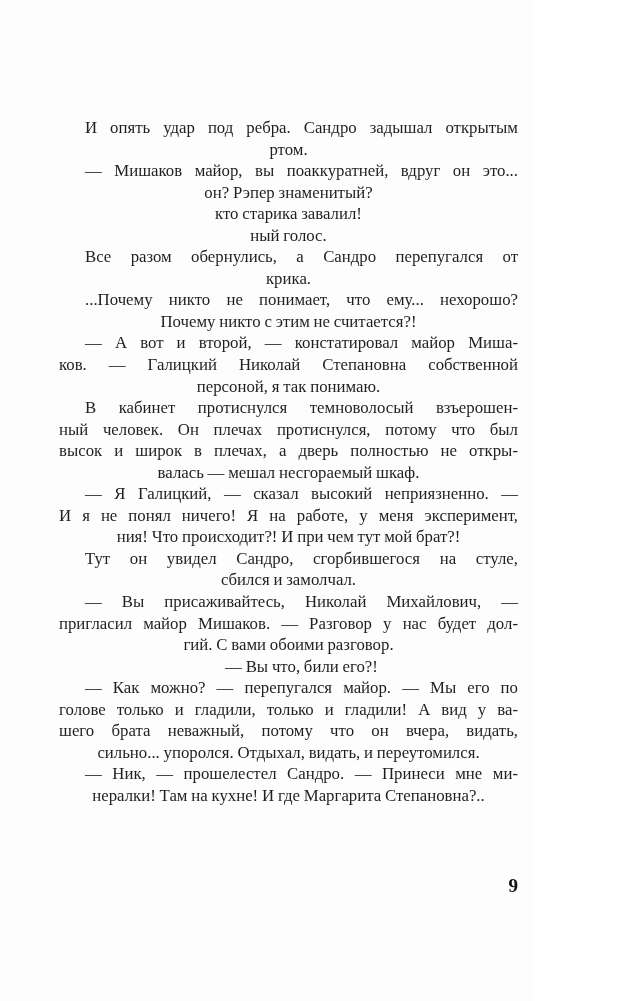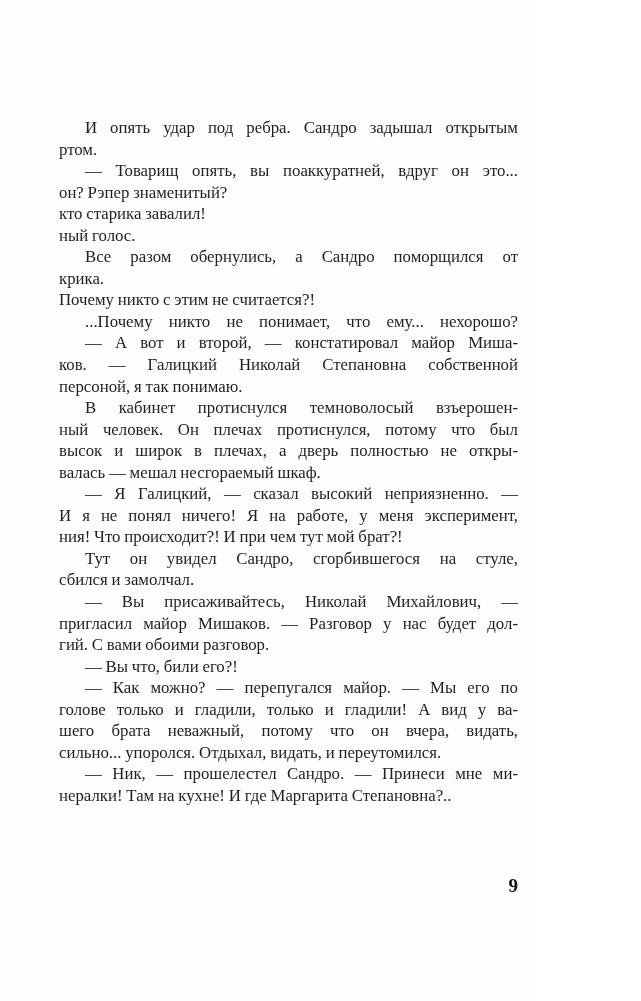--- a/index.html
+++ b/index.html
@@ -20,21 +20,21 @@
     left: 59px;
     top: 117px;
     width: 459px;
     font-size: 16.8px;
     line-height: 21.55px;
     color: #1f1f1f;
     word-spacing: -0.4px;
   }
   .paragraph { margin: 0; padding: 0; }
   .line {
-    text-align: left;
+    text-align: center;
   }
   .line.just {
     text-align: justify;
     text-align-last: justify;
   }
   .line.indent {
     padding-left: 26px;
   }
   .folio {
     position: absolute;
@@ -52,36 +52,36 @@
 </head>
 <body>
 
 <div class="page" style="background: rgb(253, 253, 253);">
   <div class="text-block" style="color: rgb(31, 31, 31);">
       <div class="paragraph">
         <div class="line indent just">И опять удар под ребра. Сандро задышал открытым</div>
         <div class="line">ртом.</div>
       </div>
       <div class="paragraph">
-        <div class="line indent just">— Товарищ опять, вы поаккуратней, вдруг он это...</div>
+        <div class="line indent just">— Мишаков майор, вы поаккуратней, вдруг он это...</div>
         <div class="line">он? Рэпер знаменитый?</div>
       </div>
       <div class="paragraph">
         <div class="line">кто старика завалил!</div>
       </div>
       <div class="paragraph">
         <div class="line">ный голос.</div>
       </div>
       <div class="paragraph">
-        <div class="line indent just">Все разом обернулись, а Сандро поморщился от</div>
+        <div class="line indent just">Все разом обернулись, а Сандро перепугался от</div>
         <div class="line">крика.</div>
       </div>
       <div class="paragraph">
+        <div class="line indent just">...Почему никто не понимает, что ему... нехорошо?</div>
         <div class="line">Почему никто с этим не считается?!</div>
-        <div class="line indent just">...Почему никто не понимает, что ему... нехорошо?</div>
       </div>
       <div class="paragraph">
         <div class="line indent just">— А вот и второй, — констатировал майор Миша-</div>
         <div class="line just">ков. — Галицкий Николай Степановна собственной</div>
         <div class="line">персоной, я так понимаю.</div>
       </div>
       <div class="paragraph">
         <div class="line indent just">В кабинет протиснулся темноволосый взъерошен-</div>
         <div class="line just">ный человек. Он плечах протиснулся, потому что был</div>
         <div class="line just">высок и широк в плечах, а дверь полностью не откры-</div>

